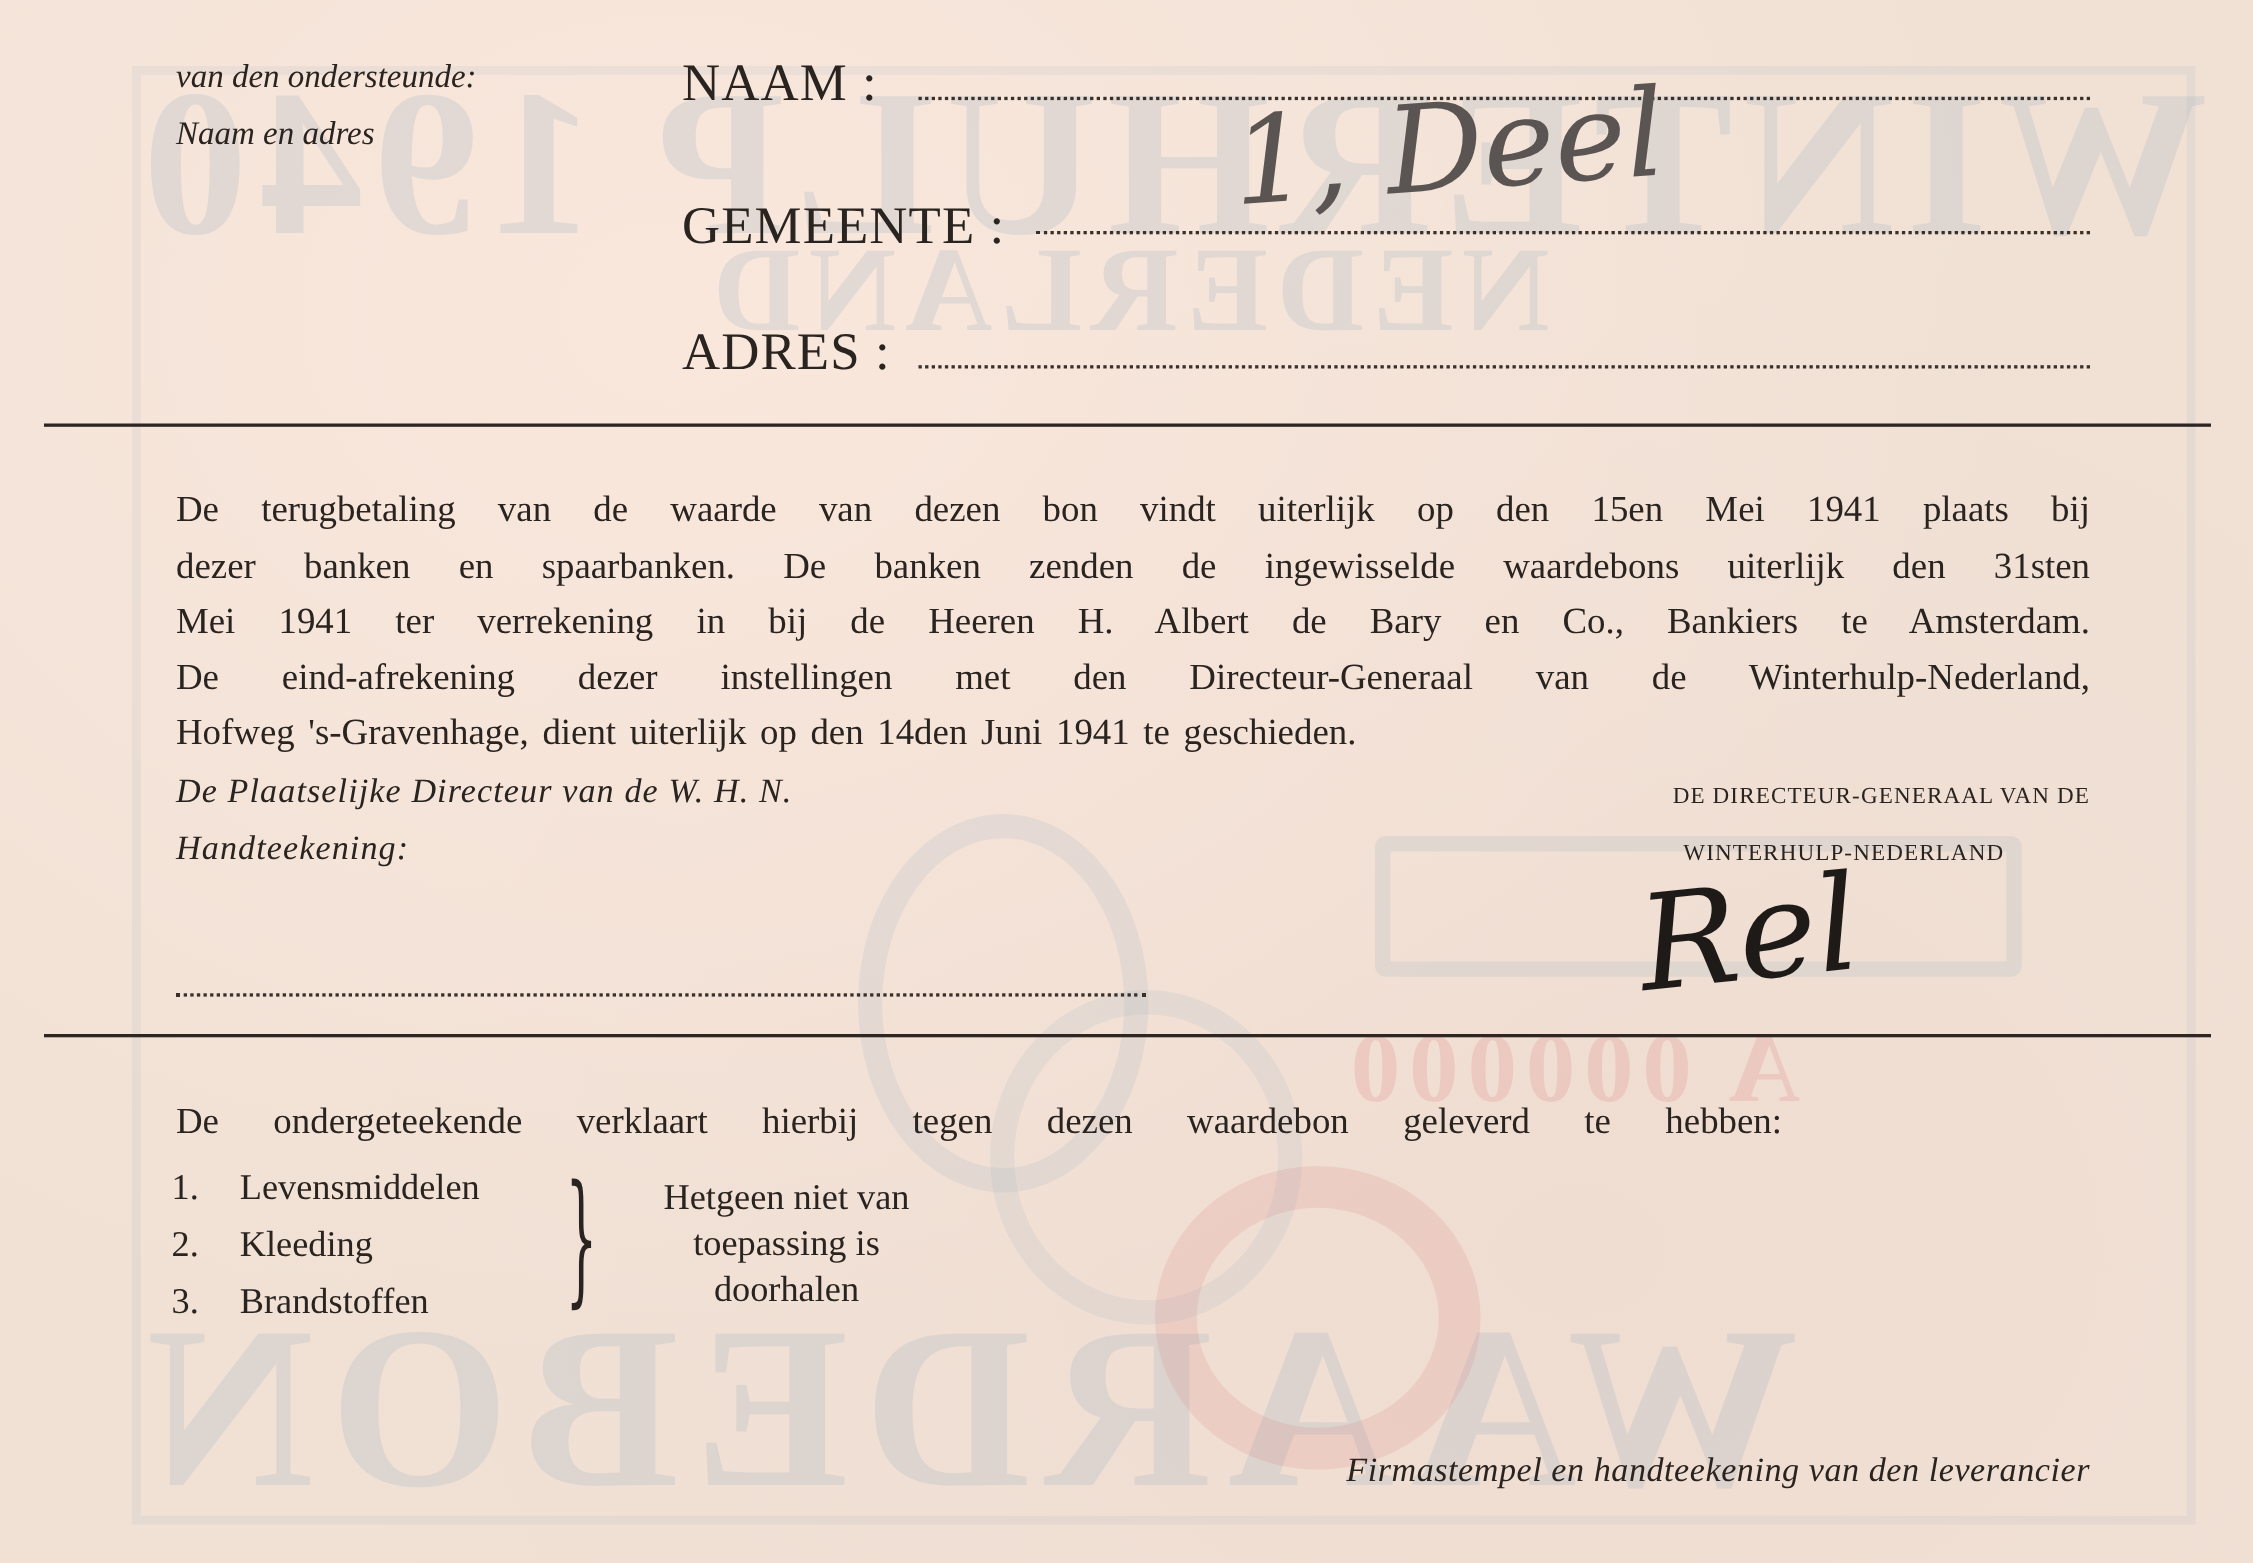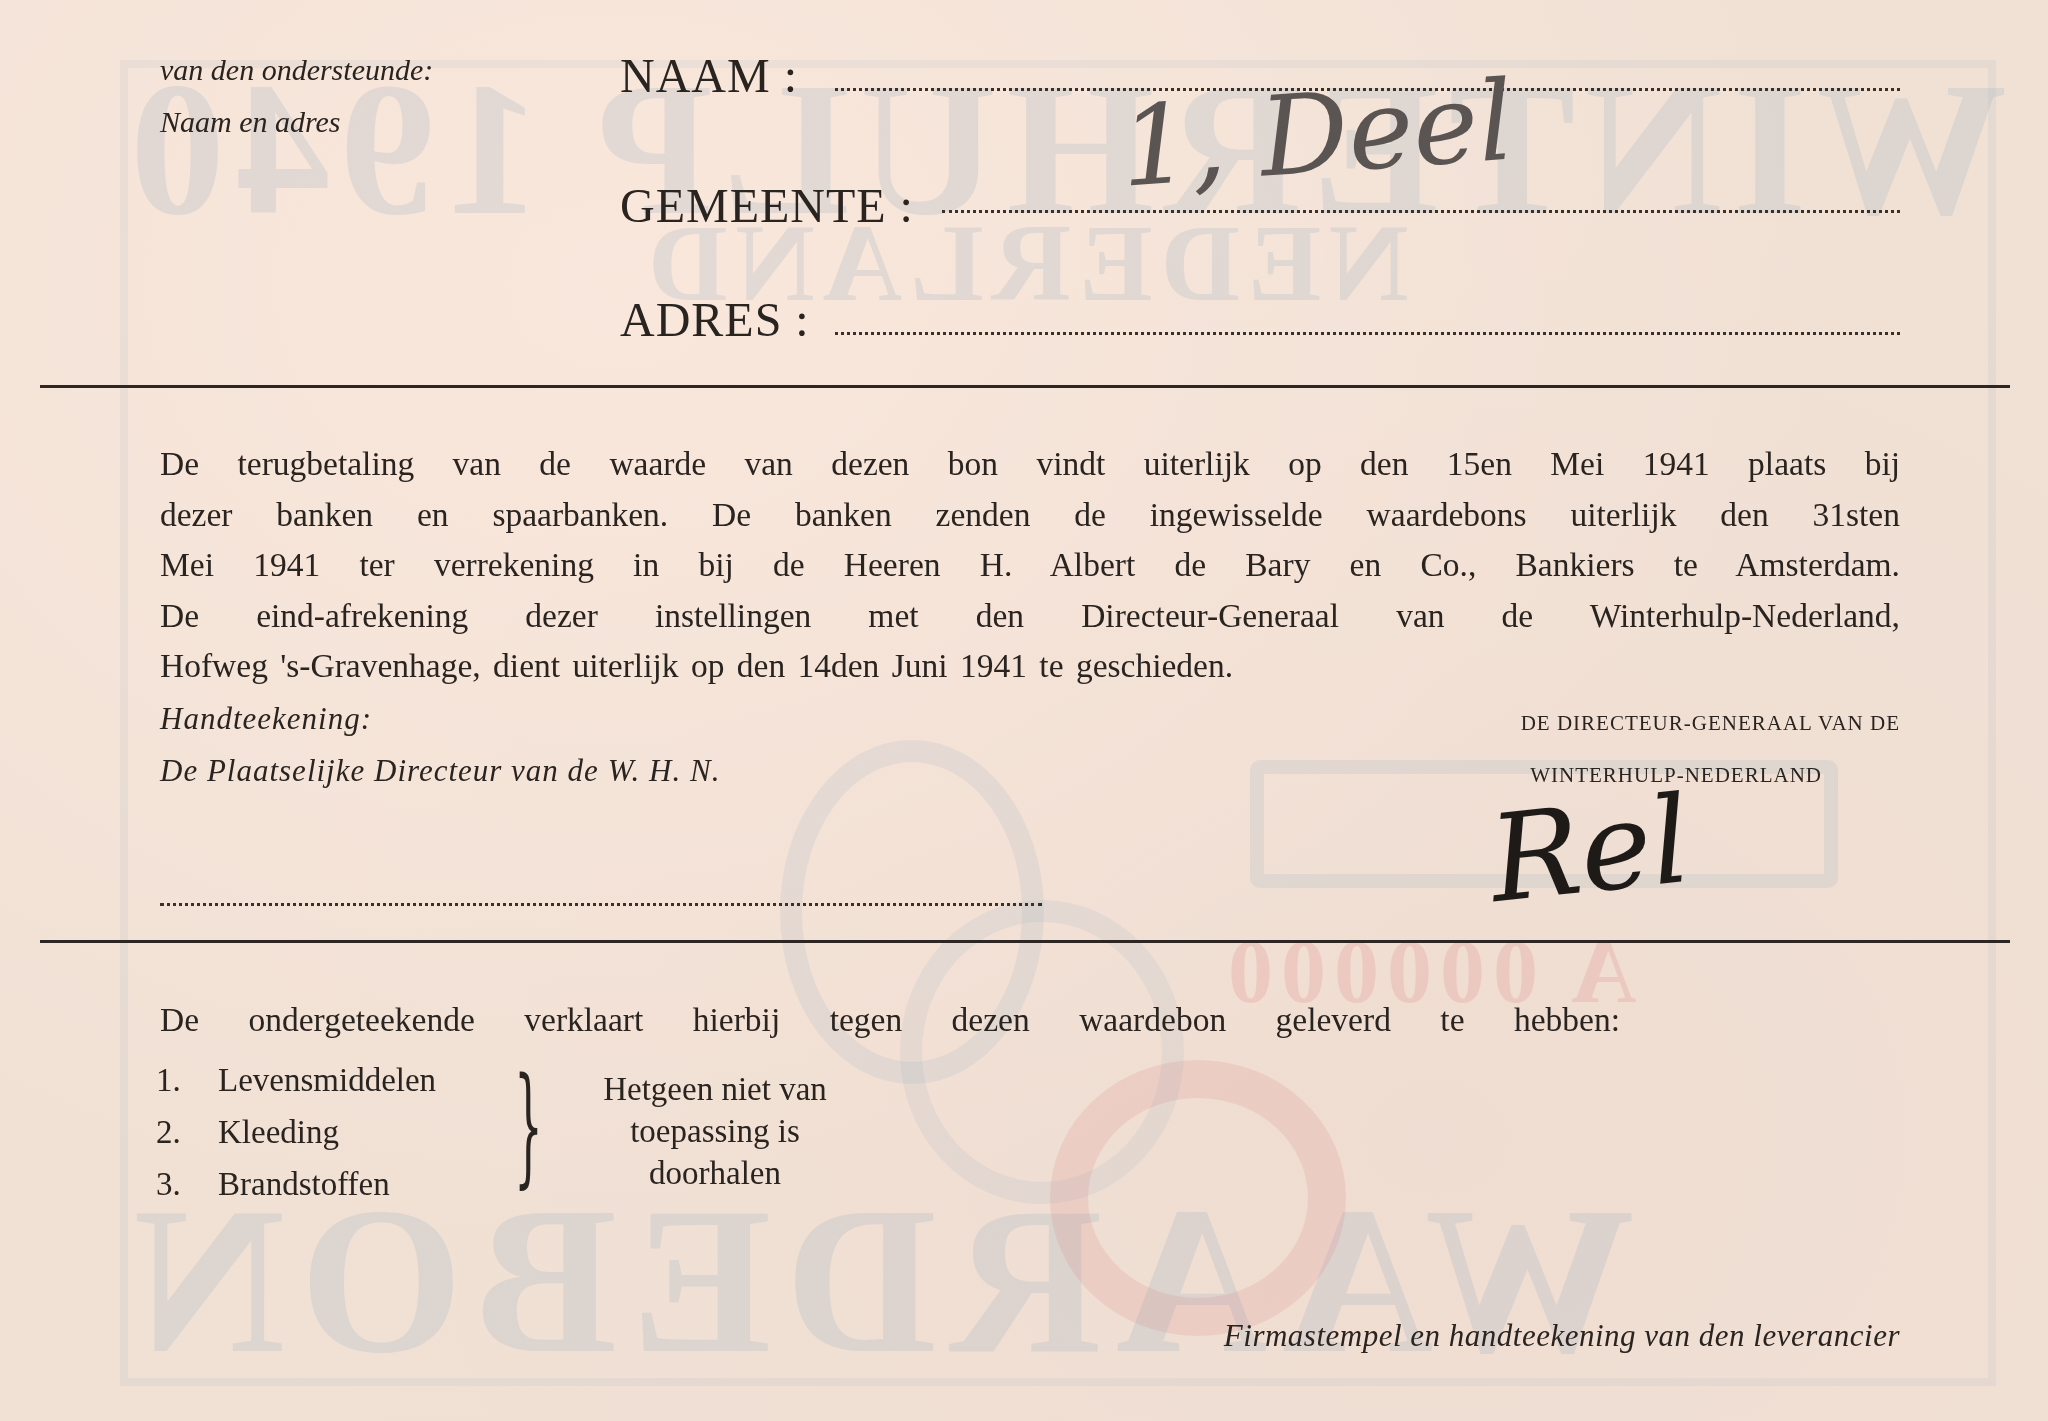--- a/index.html
+++ b/index.html
@@ -110,22 +110,22 @@
 
 <div class="abs body-text" style="left:160px; top:427px; width:1740px;">
   <div style="text-align-last: justify;">De terugbetaling van de waarde van dezen bon vindt uiterlijk op den 15en Mei 1941 plaats bij</div>
   <div style="text-align-last: justify;">dezer banken en spaarbanken. De banken zenden de ingewisselde waardebons uiterlijk den 31sten</div>
   <div style="text-align-last: justify;">Mei 1941 ter verrekening in bij de Heeren H. Albert de Bary en Co., Bankiers te Amsterdam.</div>
   <div style="text-align-last: justify;">De eind-afrekening dezer instellingen met den Directeur-Generaal van de Winterhulp-Nederland,</div>
   <div>Hofweg 's-Gravenhage, dient uiterlijk op den 14den Juni 1941 te geschieden.</div>
 </div>
 
 <div class="abs italic label-small" style="left:160px; top:693px; font-size:31px; letter-spacing:1px;">
+  <div>De Plaatselijke Directeur van de W. H. N.</div>
   <div>Handteekening:</div>
-  <div>De Plaatselijke Directeur van de W. H. N.</div>
 </div>
 <div class="dots" style="left:160px; top:903px; width:882px;"></div>
 
 <div class="abs caps" style="left:1220px; top:697px; width:680px; text-align:right; line-height:52px;">
   <div>DE DIRECTEUR-GENERAAL VAN DE</div>
   <div style="padding-right:78px;">WINTERHULP-NEDERLAND</div>
 </div>
 <div class="sig" style="left:1490px; top:780px; font-size:120px; color:#1e1a18; transform: rotate(-6deg);">Rel</div>
 
 <div class="rule" style="top:940px;"></div>

